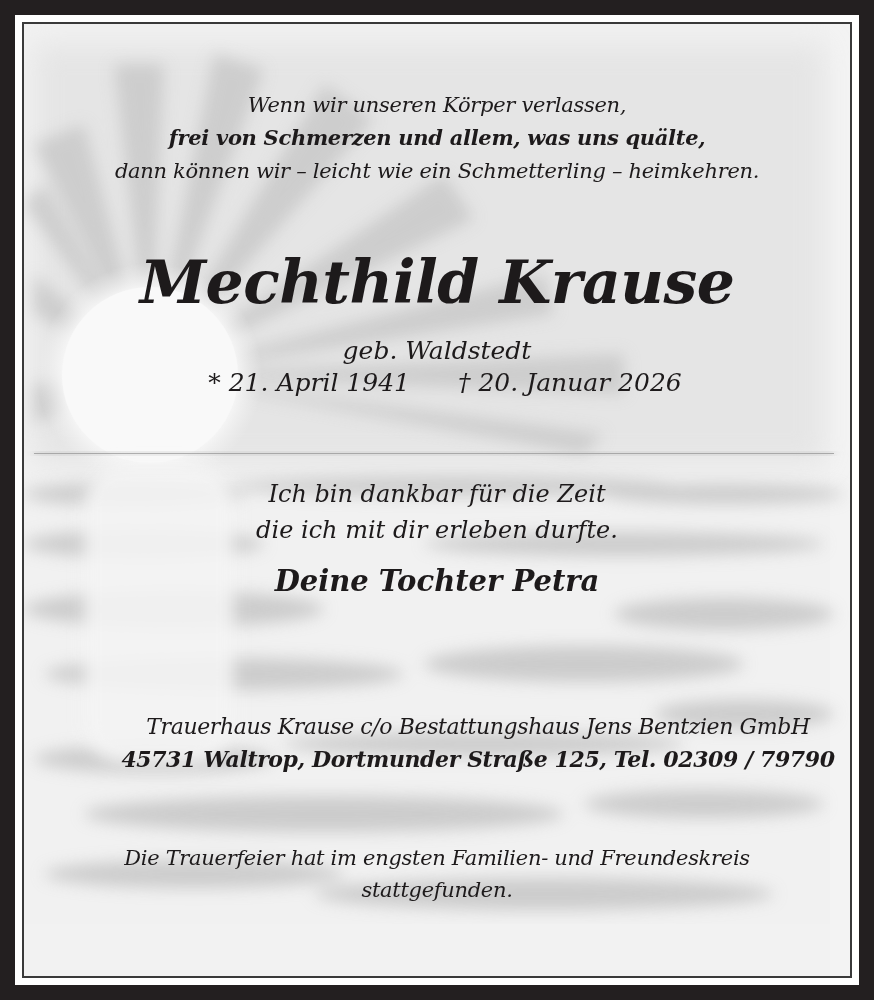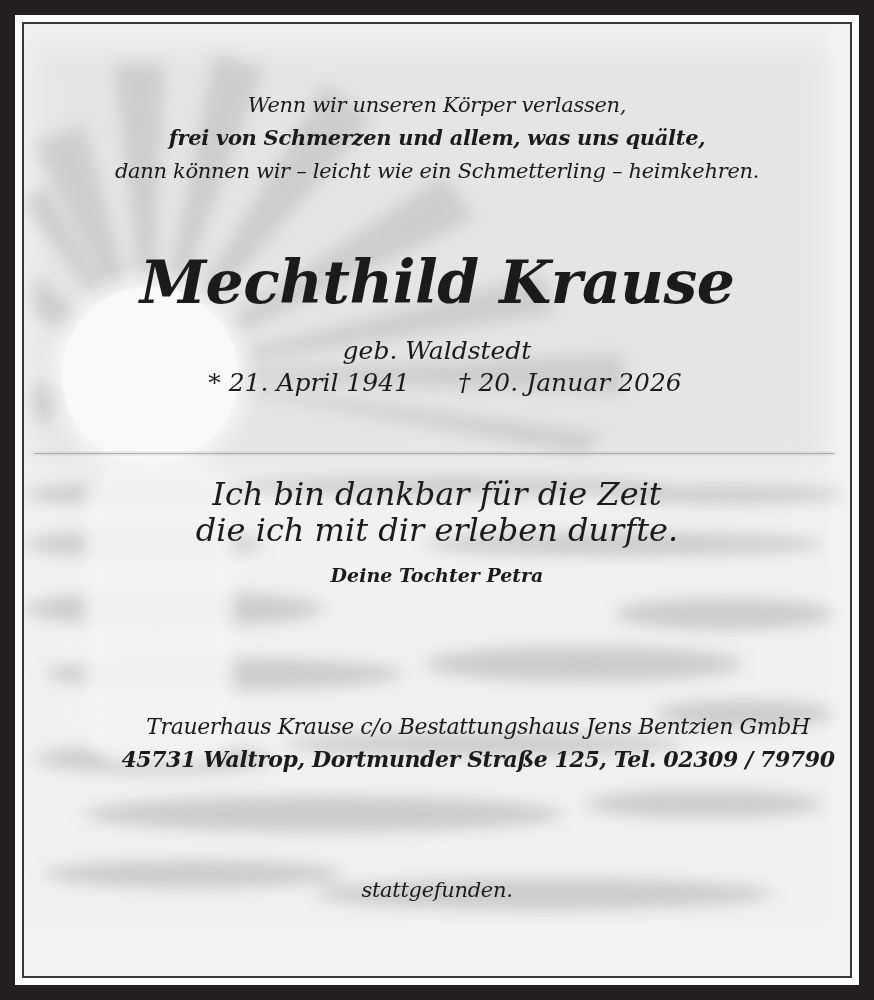--- a/index.html
+++ b/index.html
@@ -9,22 +9,22 @@
   .art { position: absolute; left: 24px; top: 24px; width: 826px; height: 952px; overflow: hidden; }
   .art svg { position: absolute; left: 0; top: 0; }
   .text-layer { position: absolute; left: 24px; top: 24px; width: 826px; height: 952px; }
   .serif { font-family: "DejaVu Serif", "Liberation Serif", serif; color: #1d1a1b; }
   .line { position: absolute; left: 0; width: 826px; text-align: center; white-space: nowrap; font-style: italic; }
   .poem { font-size: 21px; line-height: 34px; letter-spacing: -0.3px; }
   .name { font-size: 60px; font-weight: bold; letter-spacing: -0.5px; margin-top: 15px; }
   .maiden { font-size: 25px; }
   .dates { font-size: 25px; }
   .dates .gap { display: inline-block; width: 48px; }
-  .quote { font-size: 32px; line-height: 36px; text-align: center; }
-  .signer { font-size: 19px; font-weight: bold; }
+  .quote { font-size: 24px; line-height: 36px; text-align: center; }
+  .signer { font-size: 29px; font-weight: bold; }
   .addr { font-size: 22px; letter-spacing: -0.4px; padding-left: 41px; }
   .cere { font-size: 21px; letter-spacing: -0.3px; }
 </style>
 </head>
 <body>
 
 <div class="white-gap"></div>
 <div class="inner-line"></div>
 
 <div class="art">
@@ -114,14 +114,15 @@
   </div>
 
   <div class="line quote" style="top:452px;">Ich bin dankbar für die Zeit</div>
   <div class="line quote" style="top:488px;">die ich mit dir erleben durfte.</div>
 
   <div class="line signer" style="top:540px;">Deine Tochter Petra</div>
 
   <div class="line addr" style="top:690px;">Trauerhaus Krause c/o Bestattungshaus Jens Bentzien GmbH</div>
   <div class="line addr" style="top:722px;font-weight:bold;">45731 Waltrop, Dortmunder Straße 125, Tel. 02309 / 79790</div>
 
+  <div class="line cere" style="top:822px;">Die Trauerfeier hat im engsten Familien- und Freundeskreis</div>
   <div class="line cere" style="top:854px;">stattgefunden.</div>
 </div>
 
 </body></html>

